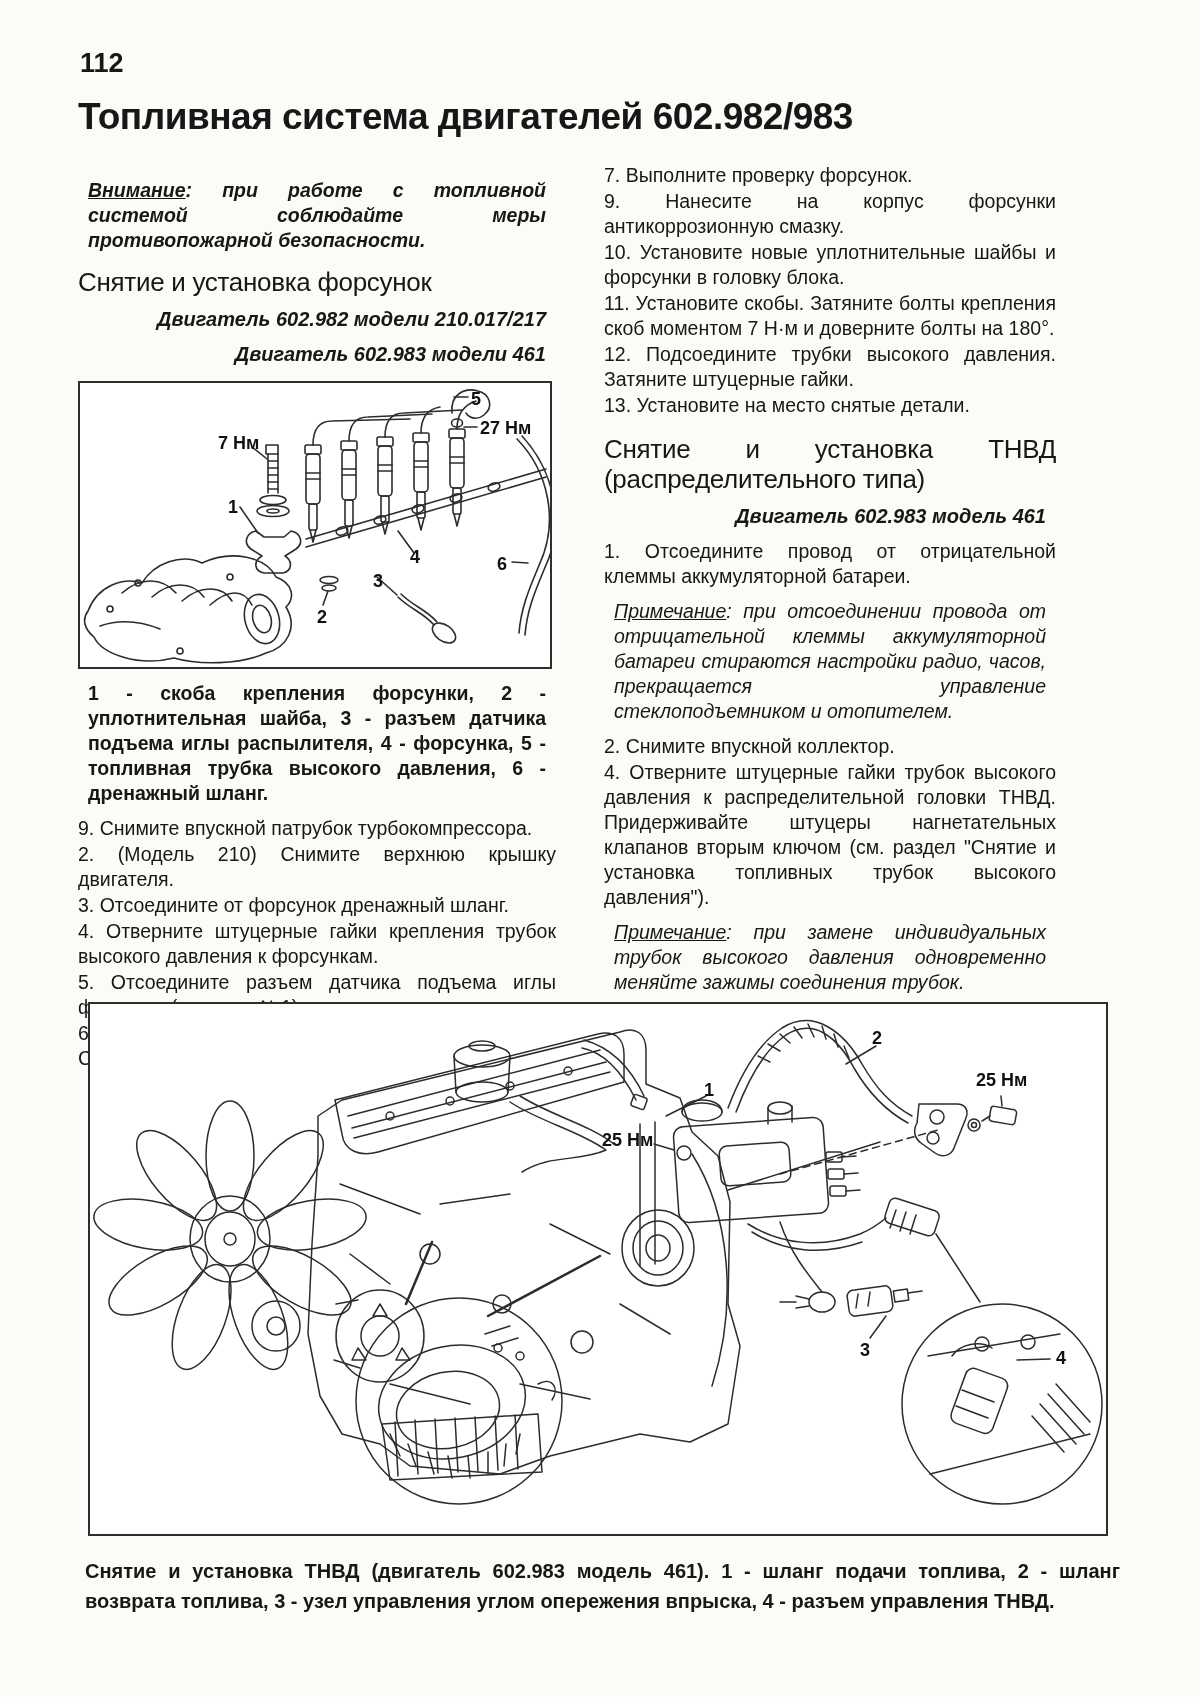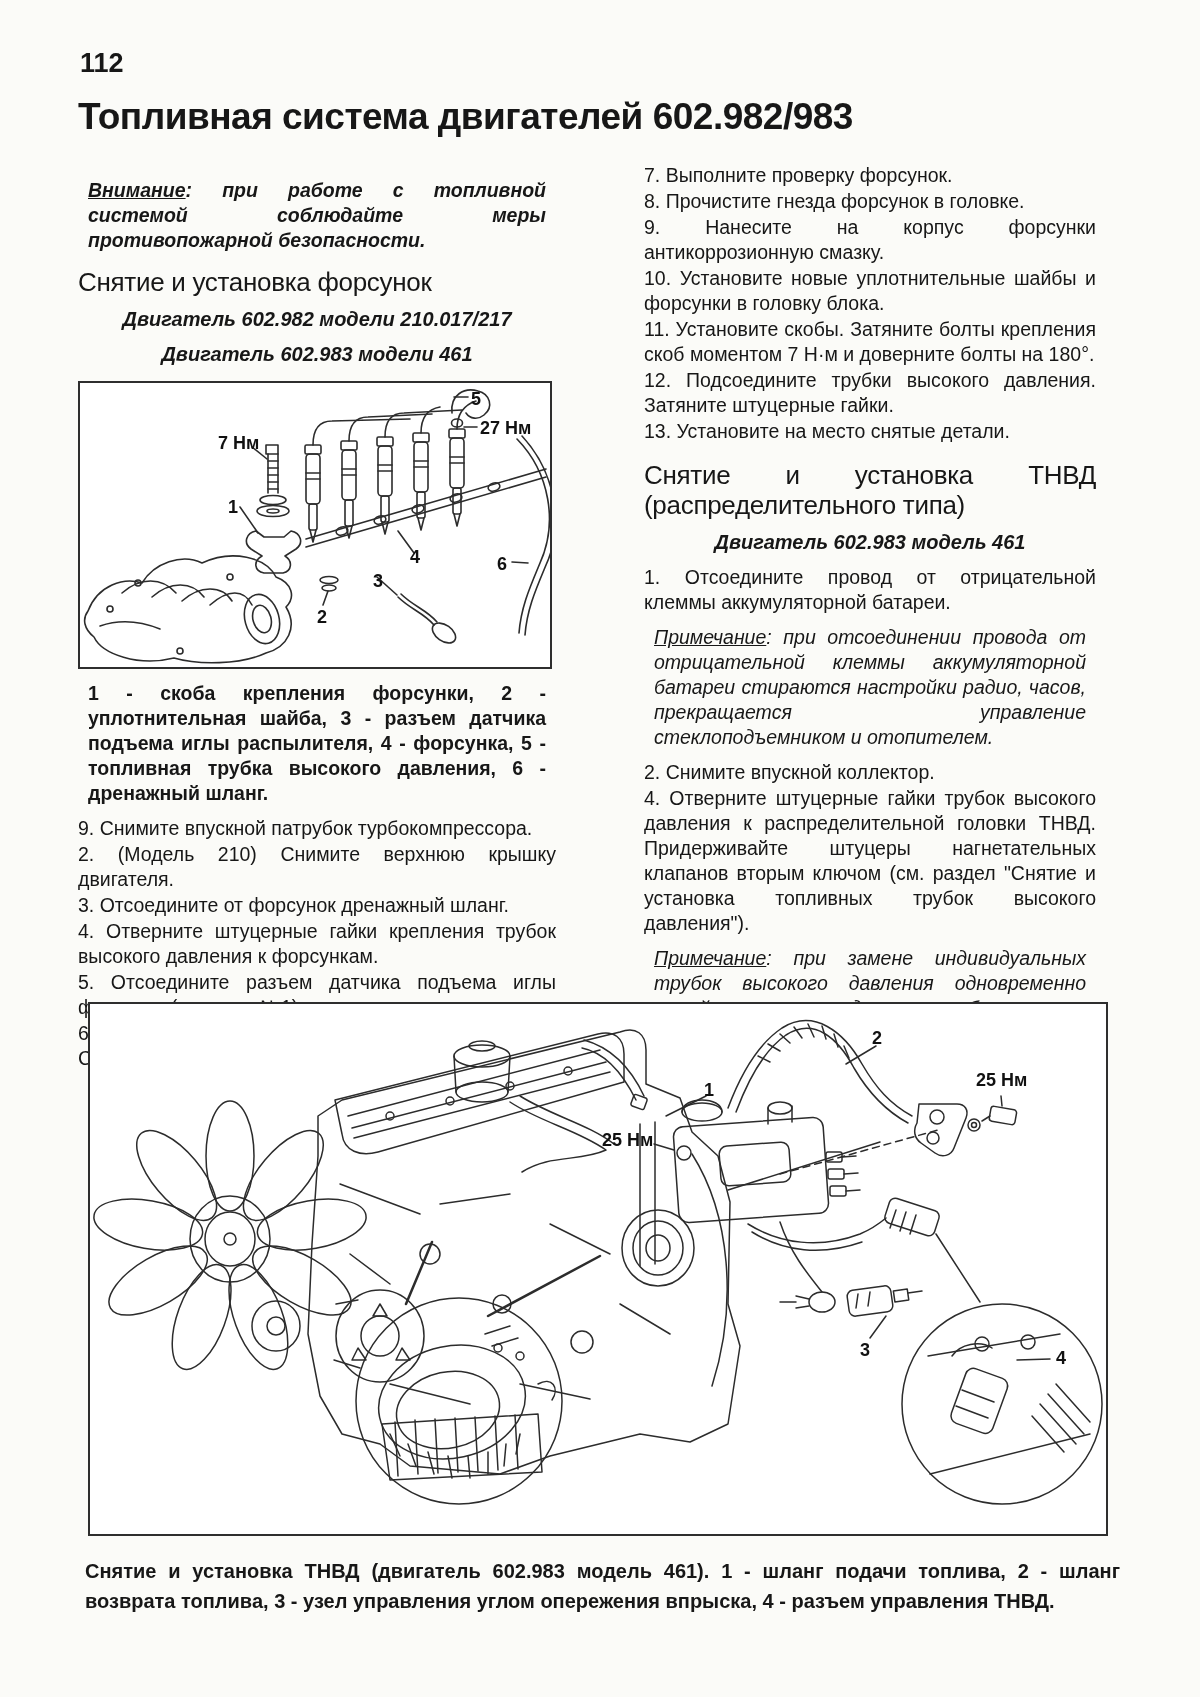--- a/index.html
+++ b/index.html
@@ -7,28 +7,28 @@
     width:1200px;height:1697px;position:relative;overflow:hidden;
     background:#fbfbf8;color:#171717;
     font-family:"Liberation Sans","DejaVu Sans",sans-serif;
     -webkit-font-smoothing:antialiased;
   }
   .abs{position:absolute;}
   #page-number{left:80px;top:48px;font-size:27px;font-weight:bold;}
   #page-title{left:78px;top:96px;width:1070px;font-size:37px;font-weight:bold;letter-spacing:-0.5px;}
   .col{position:absolute;font-size:19.5px;line-height:25px;text-align:justify;}
   #left-col{left:78px;top:168px;width:478px;}
-  #right-col{left:644px;top:163px;width:452px;}
+  #right-col{left:604px;top:163px;width:452px;}
   p{margin:10px;}
   .step{margin:0 0 1px 0;}
   .warn{font-weight:bold;font-style:italic;margin-bottom:14px;}
   .note{font-style:italic;}
   .u{text-decoration:underline;}
   h2{font-size:26px;line-height:30px;font-weight:normal;margin:6px 0 10px 0;letter-spacing:-0.3px;}
-  .engline{font-size:20px;font-weight:bold;font-style:italic;line-height:25px;text-align:center;}
+  .engline{font-size:20px;font-weight:bold;font-style:italic;line-height:25px;text-align:right;}
   .figcap{font-weight:bold;margin-top:12px;margin-bottom:10px;}
   .figure{position:relative;background:#fff;border:2px solid #2e2e2e;}
   #fig1{width:470px;height:284px;margin-top:14px;}
   #fig2{left:88px;top:1002px;width:1016px;height:530px;}
   #fig2-caption{left:75px;top:1546px;width:1035px;font-size:20px;line-height:30px;
     font-weight:bold;text-align:justify;}
   .lbl{position:absolute;font-size:18px;font-weight:bold;white-space:nowrap;color:#111;}
   svg{display:block;}
   .dotrow{display:flex;align-items:baseline;font-style:italic;margin:1px 0;}
   .dotrow .dots{flex:1;border-bottom:2px dotted #444;margin:0 5px;transform:translateY(-4px);}
@@ -160,21 +160,20 @@
   <p class="step">9. Снимите впускной патрубок турбокомпрессора.</p>
   <p class="step">2. (Модель 210) Снимите верхнюю крышку двигателя.</p>
   <p class="step">3. Отсоедините от форсунок дренажный шланг.</p>
   <p class="step">4. Отверните штуцерные гайки крепления трубок высокого давления к форсункам.</p>
   <p class="step">5. Отсоедините разъем датчика подъема иглы форсунки (цилиндр №1).</p>
   <p class="step">6. Отверните болты крепления скоб форсунок. Снимите скобы и форсунки.</p>
 </div>
 
 <div id="right-col" class="col">
   <p class="step">7. Выполните проверку форсунок.</p>
-  <p class="step">8. Прочистите гнезда форсунок в головке.</p>
   <p class="step">9. Нанесите на корпус форсунки антикоррозионную смазку.</p>
   <p class="step">10. Установите новые уплотнительные шайбы и форсунки в головку блока.</p>
   <p class="step">11. Установите скобы. Затяните болты крепления скоб моментом 7 Н·м и доверните болты на 180°.</p>
   <p class="step">12. Подсоедините трубки высокого давления. Затяните штуцерные гайки.</p>
   <p class="step">13. Установите на место снятые детали.</p>
   <h2 style="margin-top:16px;">Снятие и установка ТНВД (распределительного типа)</h2>
   <p class="engline">Двигатель 602.983 модель 461</p>
   <p class="step">1. Отсоедините провод от отрицательной клеммы аккумуляторной батареи.</p>
   <p class="note"><span class="u">Примечание</span><span>: при отсоединении провода от отрицательной клеммы аккумуляторной батареи стираются настройки радио, часов, прекращается управление стеклоподъемником и отопителем.</span></p>
   <p class="step">2. Снимите впускной коллектор.</p>

